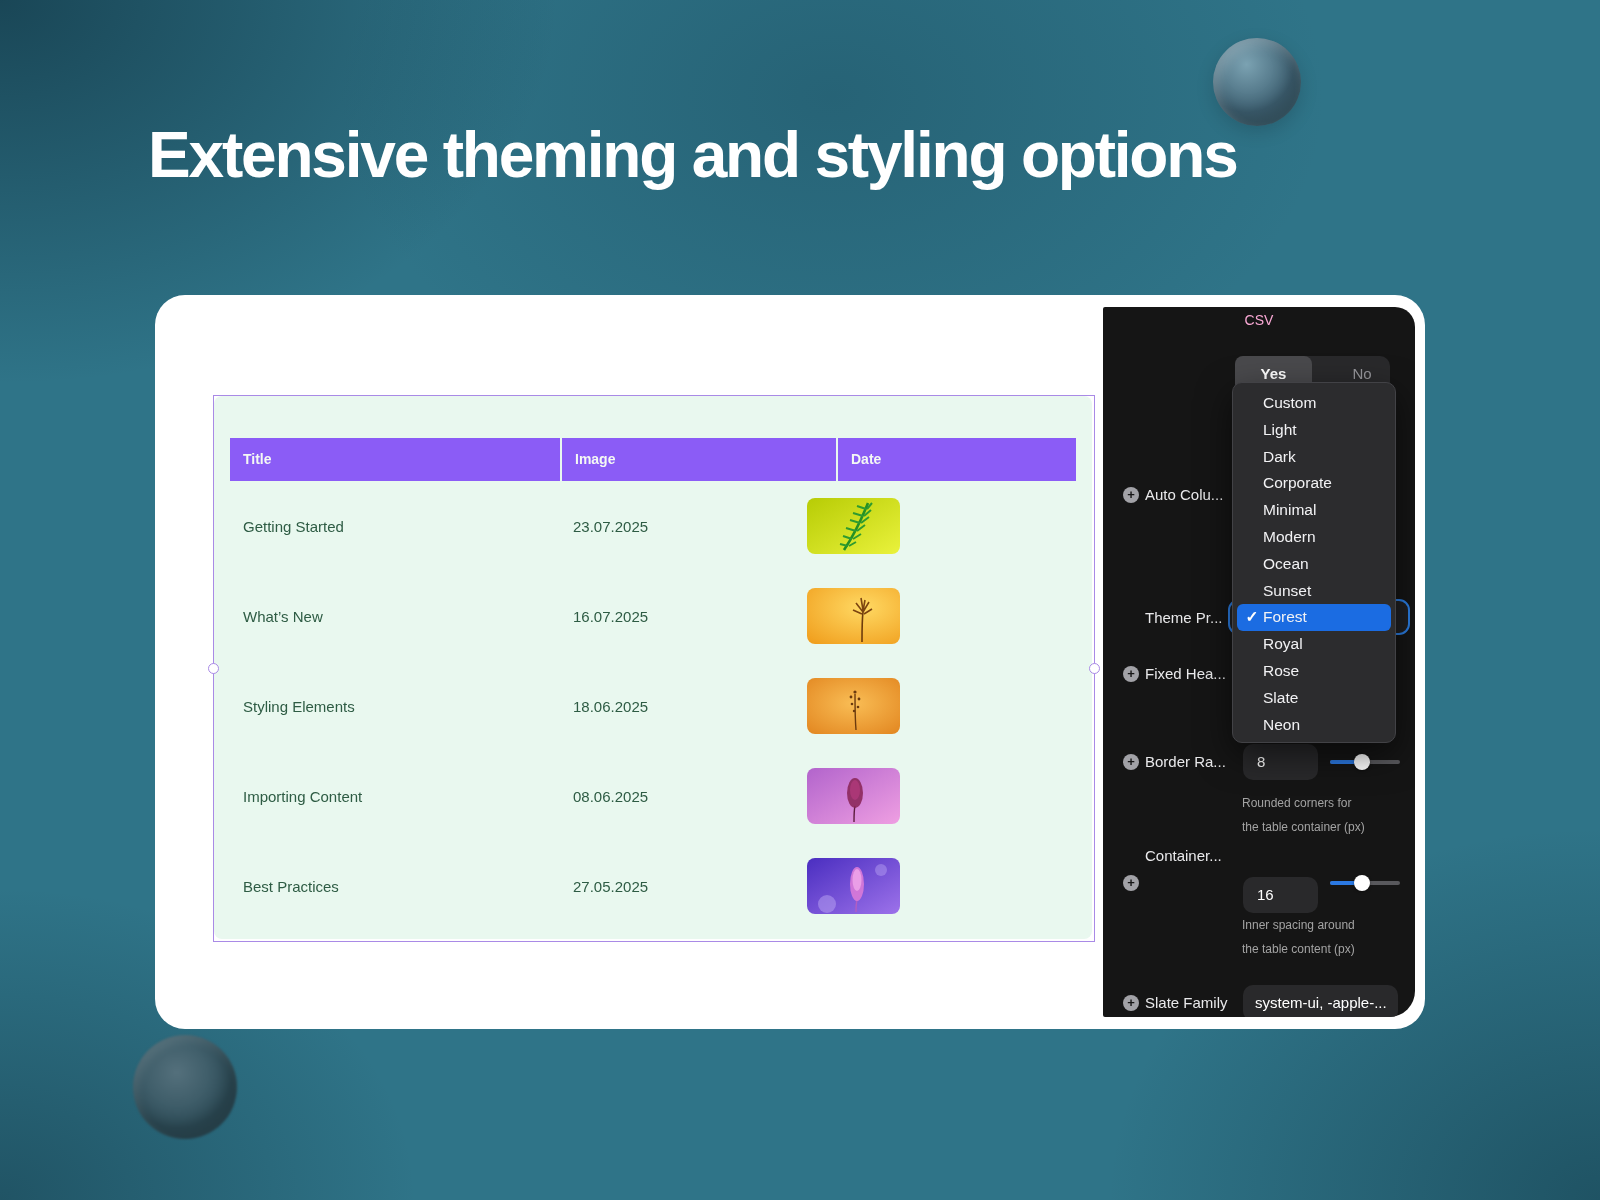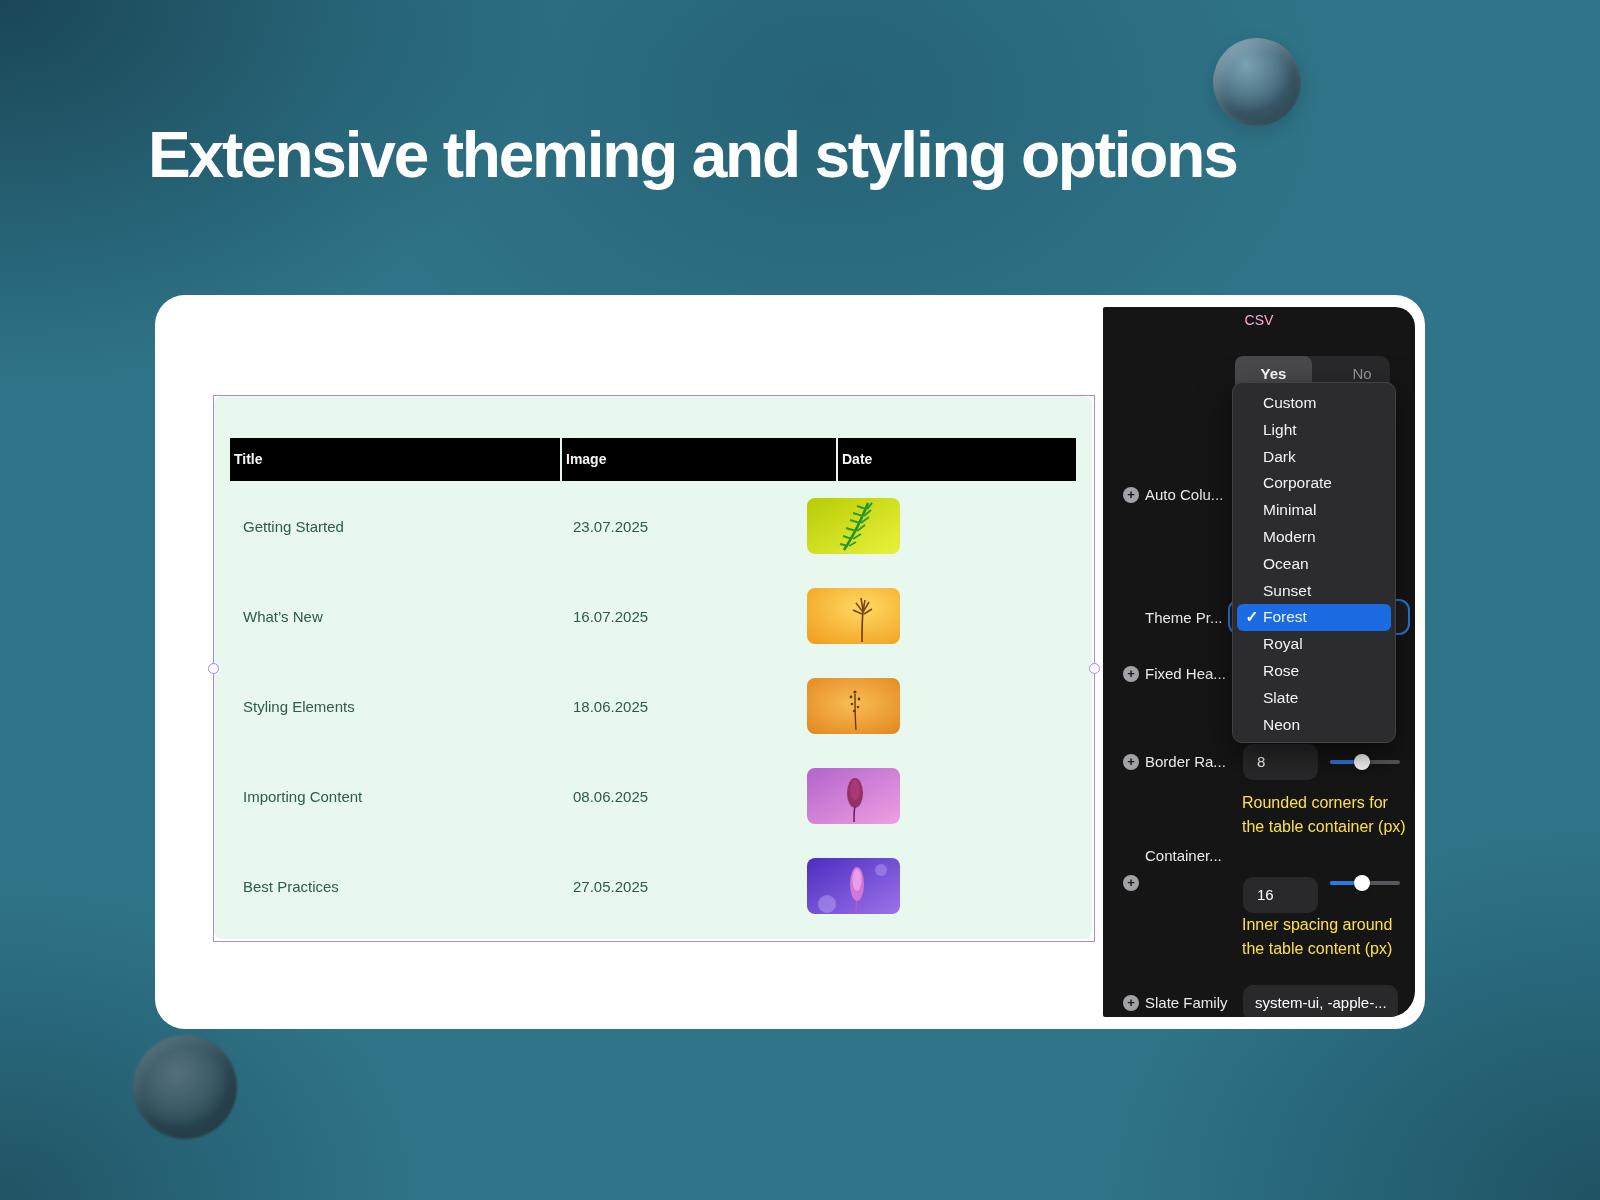--- a/index.html
+++ b/index.html
@@ -34,21 +34,21 @@
   
   .card{position:absolute;left:155px;top:295px;width:1270px;height:734px;background:#ffffff;border-radius:30px;}
   
   .selection{position:absolute;left:213px;top:395px;width:880px;height:545px;border:1.5px solid #a98ae6;z-index:3;pointer-events:none;}
   .handle{position:absolute;width:9px;height:9px;border-radius:50%;background:#ffffff;border:1.5px solid #a98ae6;pointer-events:auto;}
   .handle-l{left:-6px;top:50%;margin-top:-6px;}
   .handle-r{right:-6px;top:50%;margin-top:-6px;}
   
   .table-box{position:absolute;left:214px;top:396px;width:878px;height:543px;background:#e9f8ef;border-radius:8px;overflow:hidden;z-index:2;}
   .thead{position:absolute;left:16px;top:42px;width:846px;height:43px;display:flex;gap:2px;}
-  .th{background:#000000;color:#f4f8f4;font-size:14px;font-weight:700;line-height:43px;padding-left:4px;box-sizing:border-box;}
+  .th{background:#8b5cf6;color:#f4f8f4;font-size:14px;font-weight:700;line-height:43px;padding-left:13px;box-sizing:border-box;}
   .th-title{width:330px;}
   .th-date{width:238px;}
   .th-img{flex:1;}
   .tbody{position:absolute;left:16px;top:85px;width:846px;}
   .trow{display:flex;align-items:center;height:90px;}
   .td{box-sizing:border-box;color:#2e5c44;font-size:15px;padding-left:13px;}
   .td-title{width:330px;}
   .td-date{width:238px;}
   .td-img{flex:1;padding-left:9px;}
   .thumb{width:93px;height:56px;border-radius:8px;display:block;}
@@ -82,21 +82,21 @@
   
   .numbox{position:absolute;left:140px;width:75px;height:36px;background:#29292b;border-radius:10px;
           color:#fff;line-height:36px;padding-left:14px;box-sizing:border-box;}
   .valbox{position:absolute;left:140px;width:155px;height:36px;background:#29292b;border-radius:10px;
           color:#fff;line-height:36px;padding-left:12px;box-sizing:border-box;white-space:nowrap;overflow:hidden;}
   
   .slider{position:absolute;left:227px;width:70px;height:16px;}
   .track{position:absolute;left:0;top:6px;width:70px;height:4px;border-radius:2px;background:#58585c;}
   .fill{position:absolute;left:0;top:6px;width:32px;height:4px;border-radius:2px;background:#2b79e3;}
   .knob{position:absolute;left:24px;top:0;width:16px;height:16px;border-radius:50%;background:#ffffff;box-shadow:0 1px 3px rgba(0,0,0,.4);}
-  .help{position:absolute;left:139px;color:#fde047;font-size:16px;line-height:24px;}
+  .help{position:absolute;left:139px;color:#a3a3a3;font-size:12px;line-height:24px;}
 </style>
 </head>
 <body>
 
 <div class="stage">
 
   <div class="sphere sphere-tr"></div>
   <div class="sphere sphere-bl"></div>
 
   <h1 class="headline">Extensive theming and styling options</h1>

